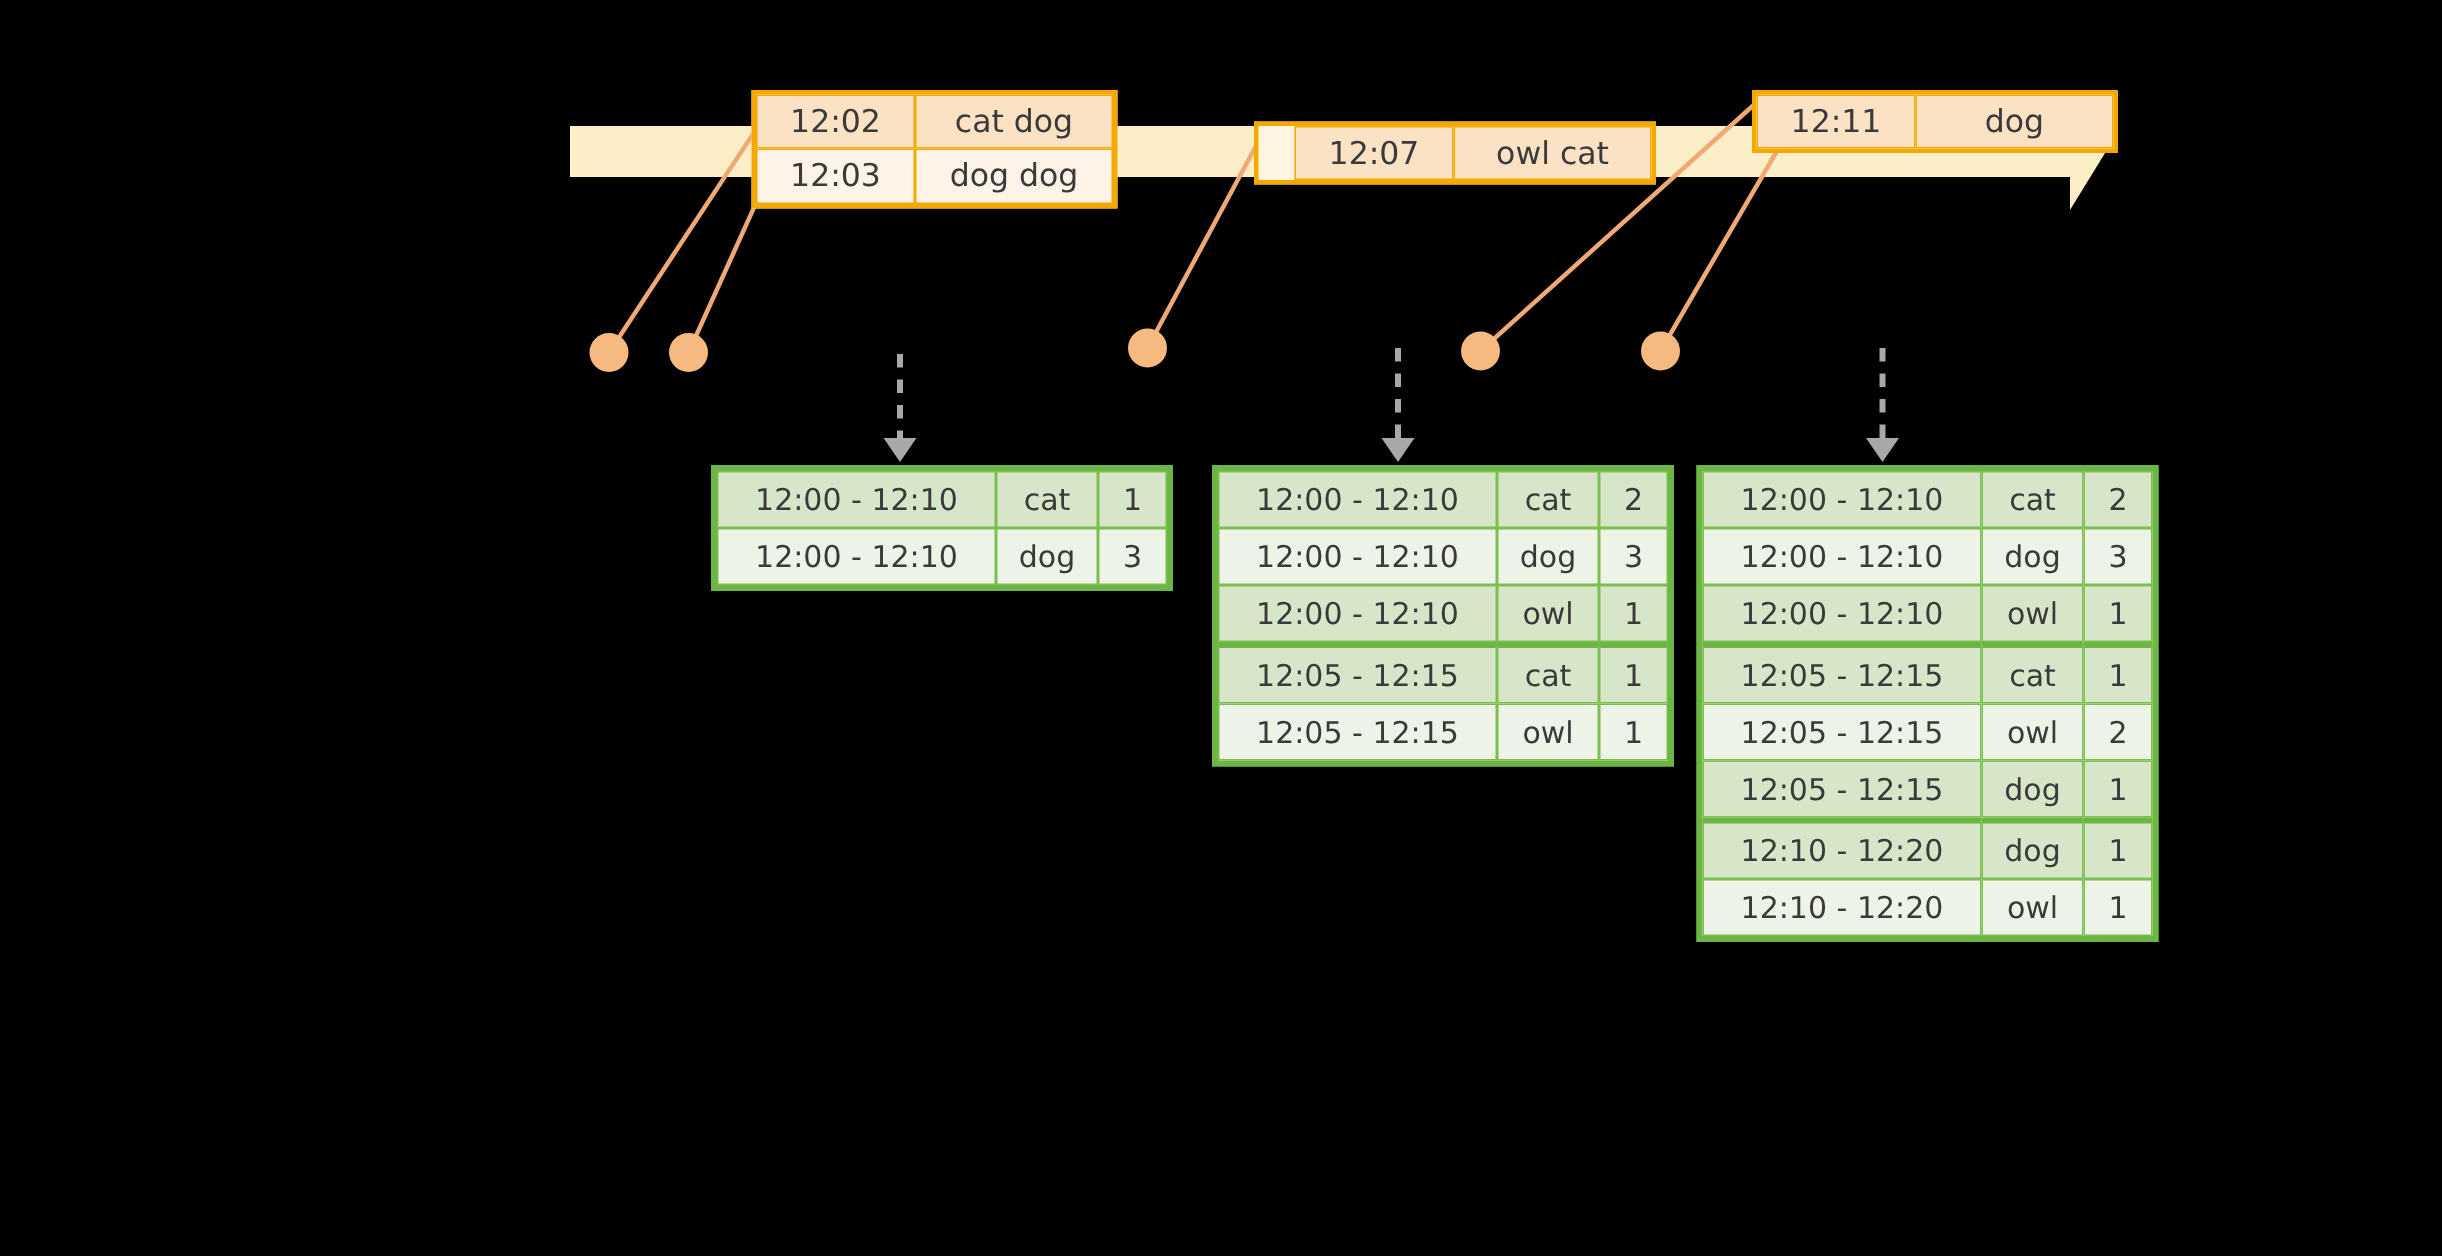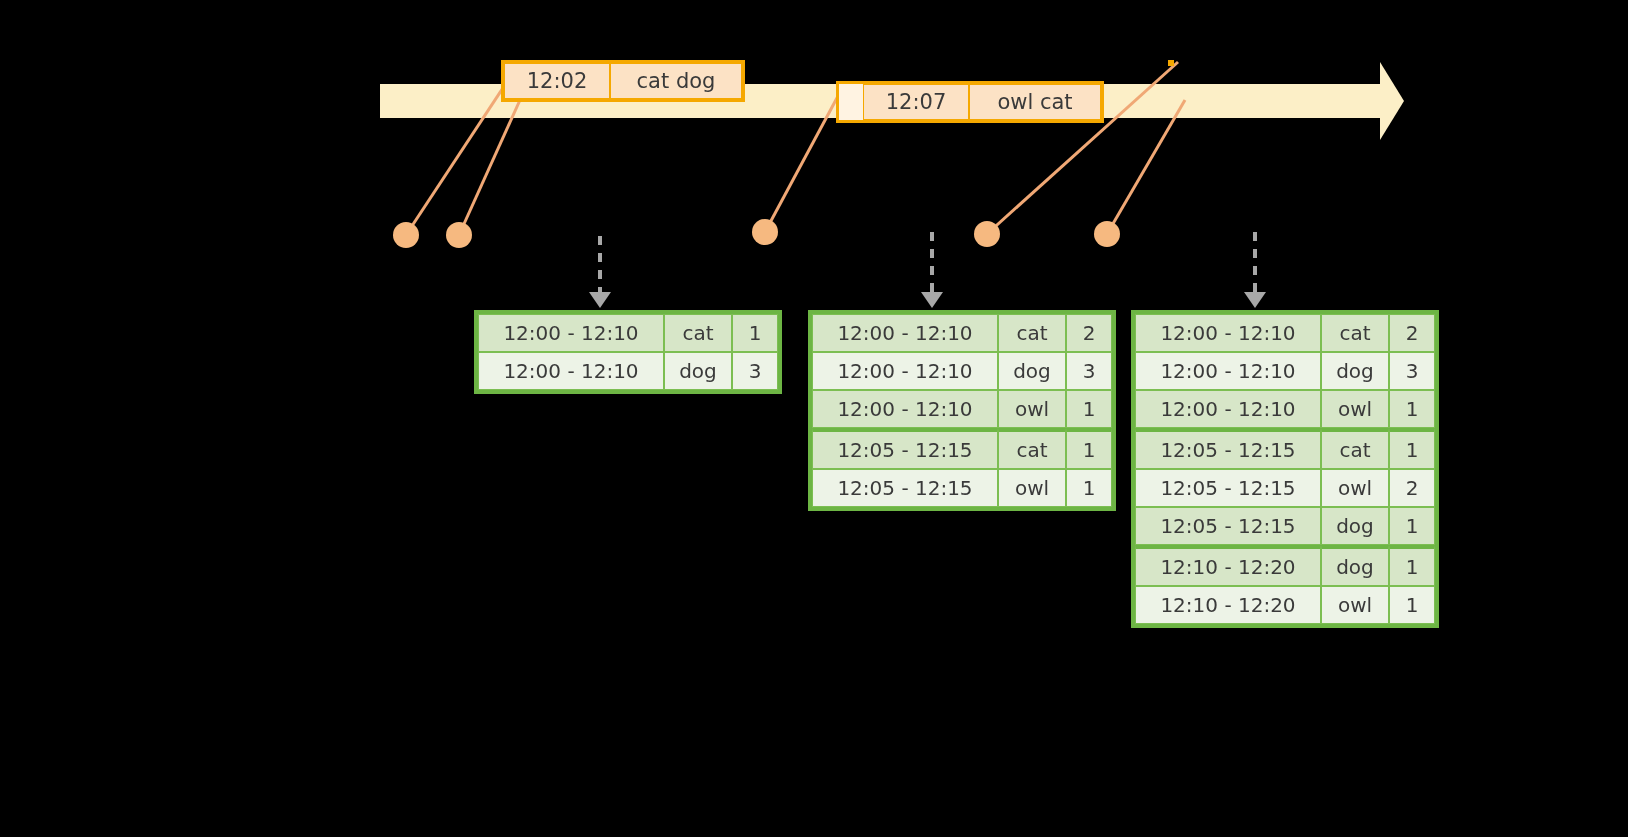--- a/index.html
+++ b/index.html
@@ -85,32 +85,40 @@
       </g>
   </svg>
 
   <div id="event-boxes">
       <table class="evt-table" style="left: 501px; top: 60px;">
         <tbody>
           <tr class="r0">
             <td class="c-time">12:02</td>
             <td class="c-val">cat dog</td>
           </tr>
+          <tr class="r1">
+            <td class="c-time">12:03</td>
+            <td class="c-val">dog dog</td>
+          </tr>
         </tbody>
       </table>
       <table class="evt-table" style="left: 836px; top: 81px; padding-left: 24px;">
         <tbody>
           <tr class="r0">
             <td class="c-time">12:07</td>
             <td class="c-val">owl cat</td>
           </tr>
         </tbody>
       </table>
       <table class="evt-table" style="left: 1168px; top: 60px;">
         <tbody>
+          <tr class="r0">
+            <td class="c-time">12:11</td>
+            <td class="c-val">dog</td>
+          </tr>
         </tbody>
       </table>
     </div>
   <div id="result-tables">
       <table class="res-table" style="left: 474px; top: 310px;">
         <tbody>
           <tr class="shade">
             <td class="c-win">12:00 - 12:10</td>
             <td class="c-key">cat</td>
             <td class="c-cnt">1</td>

